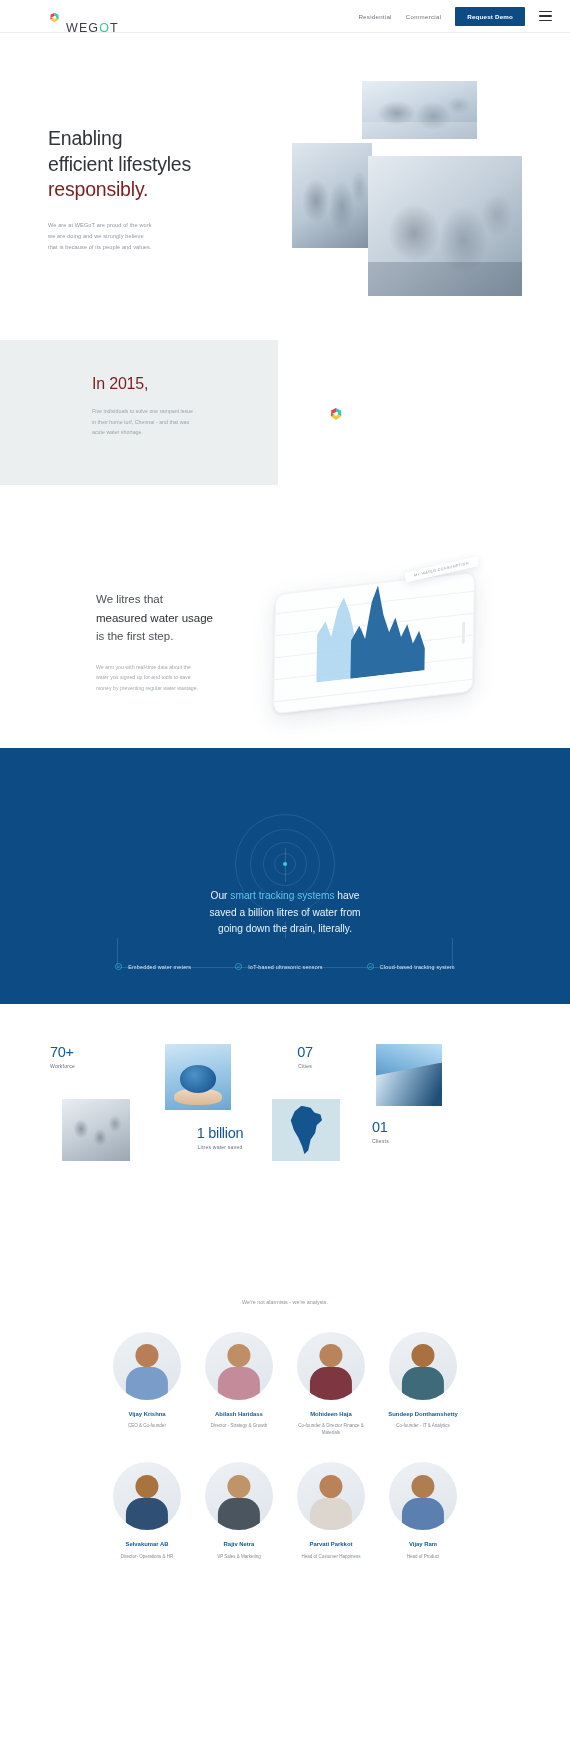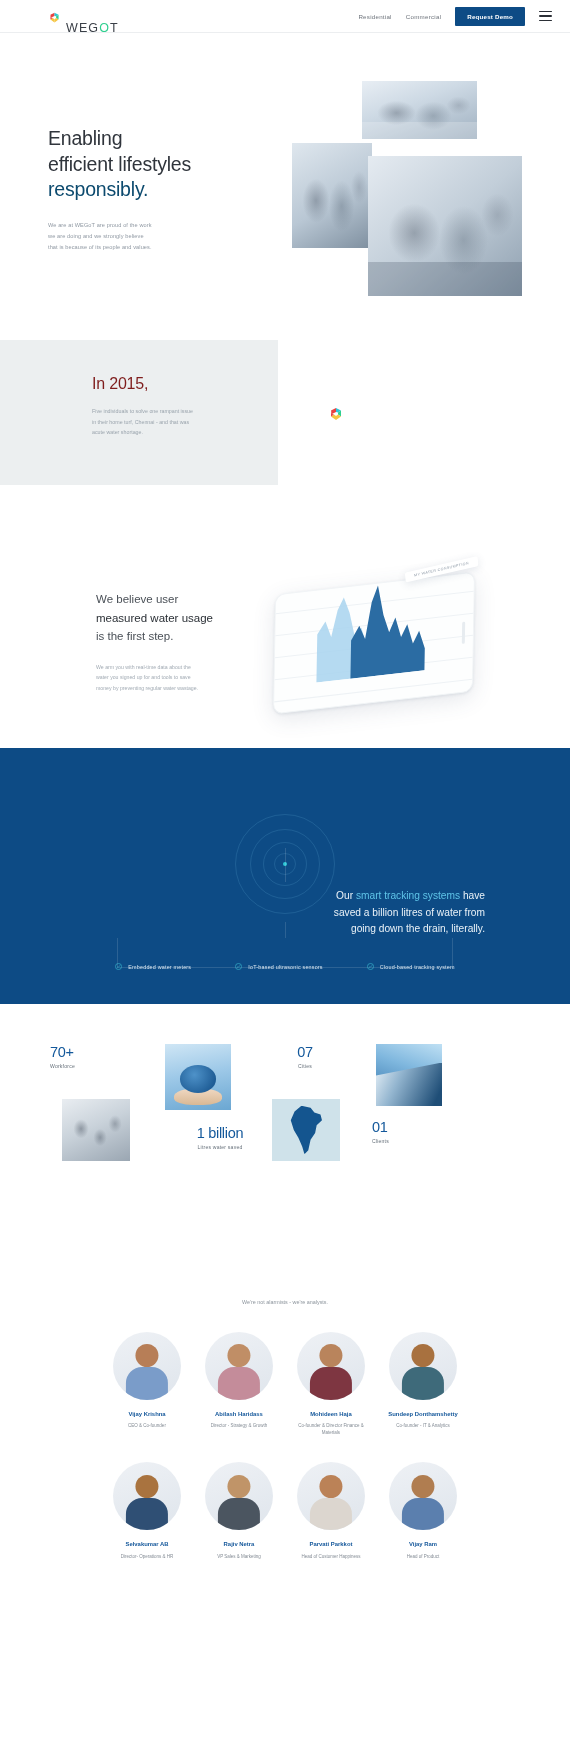--- a/index.html
+++ b/index.html
@@ -41,21 +41,21 @@
     letter-spacing: .2px;
     cursor: pointer;
   }
   .hamburger { width: 13px; display: flex; flex-direction: column; gap: 3px; cursor: pointer; }
   .hamburger i { display: block; height: 1.4px; background: #2b2f36; border-radius: 1px; }
 
   
   .hero { position: relative; height: 265px; }
   .hero-copy { position: absolute; left: 48px; top: 93px; width: 200px; }
   .hero-copy h1 { font-size: 19.5px; line-height: 1.32; font-weight: 400; color: #30353c; letter-spacing: -.2px; }
-  .hero-copy h1 .accent { color: #0c4a6e; font-weight: 500; }
+  .hero-copy h1 .accent { color: #7f1d1d; font-weight: 500; }
   .hero-copy p {
     margin-top: 17px; font-size: 5.6px; line-height: 1.92; color: #9099a3; letter-spacing: .1px;
   }
 
   .hero-imgs { position: absolute; left: 292px; top: 48px; width: 230px; height: 215px; }
   .hi { position: absolute; overflow: hidden; }
   .hi-1 { left: 70px; top: 0px; width: 115px; height: 58px; }
   .hi-2 { left: 0px; top: 62px; width: 80px; height: 105px; }
   .hi-3 { left: 76px; top: 75px; width: 154px; height: 140px; }
 
@@ -130,21 +130,21 @@
     position: absolute; left: 50%; top: 50%; transform: translate(-50%,-50%);
     border: 1px solid rgba(110,190,225,.18); border-radius: 50%;
   }
   .dot-core {
     position: absolute; left: 50%; top: 50%; transform: translate(-50%,-50%);
     width: 4px; height: 4px; background: #2ec7d6; border-radius: 50%;
   }
   .vline { position: absolute; left: 50%; top: 100px; width: 1px; height: 34px; background: rgba(255,255,255,.14); }
   .blue-text {
     position: absolute; left: 50%; top: 140px; transform: translateX(-50%);
-    width: 400px; text-align: right;
+    width: 400px; text-align: center;
     font-size: 10.2px; line-height: 1.62; color: #eaf2f8; font-weight: 400;
   }
   .blue-text .hl { color: #5fc4e8; }
   .connector {
     position: absolute; left: 50%; top: 190px; transform: translateX(-50%);
     width: 336px; height: 30px;
     border-left: 1px solid rgba(255,255,255,.13);
     border-right: 1px solid rgba(255,255,255,.13);
     border-bottom: 1px solid rgba(255,255,255,.13);
   }
@@ -277,21 +277,21 @@
         <path d="M16 28 L6 21 L12 17 L16 20 Z" fill="#f5c542"></path>
         <path d="M6 21 L6 9 L8 16 L12 17 Z" fill="#e8413f"></path>
       </svg>
     </span>
   </div>
 </div>
 
 <div class="believe">
   <div class="believe-copy">
     <h2>
-      <span>We believe user</span><br>
+      <span>We litres that</span><br>
       <b>measured water usage</b><br>
       <span>is the first step.</span>
     </h2>
     <p>
       <span>We arm you with real-time data about the</span><br>
       <span>water you signed up for and tools to save</span><br>
       <span>money by preventing regular water wastage.</span>
     </p>
   </div>
   <div class="phone-wrap">

